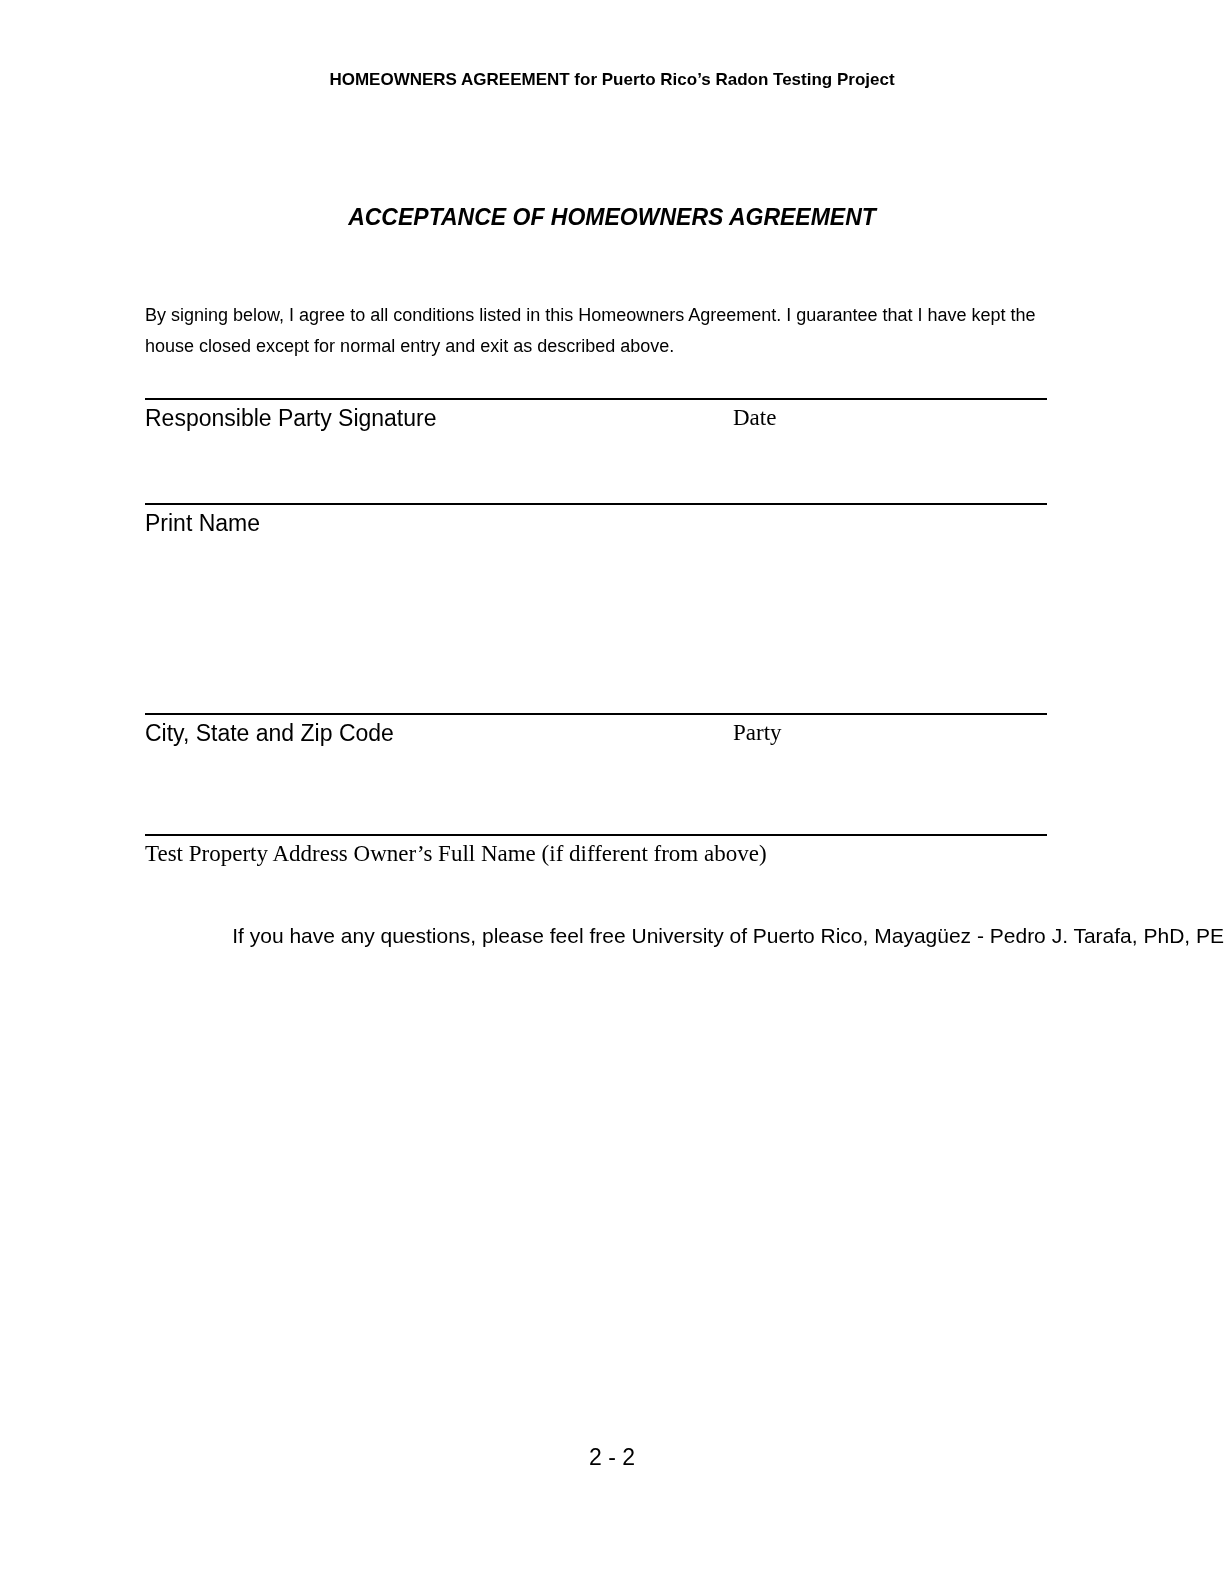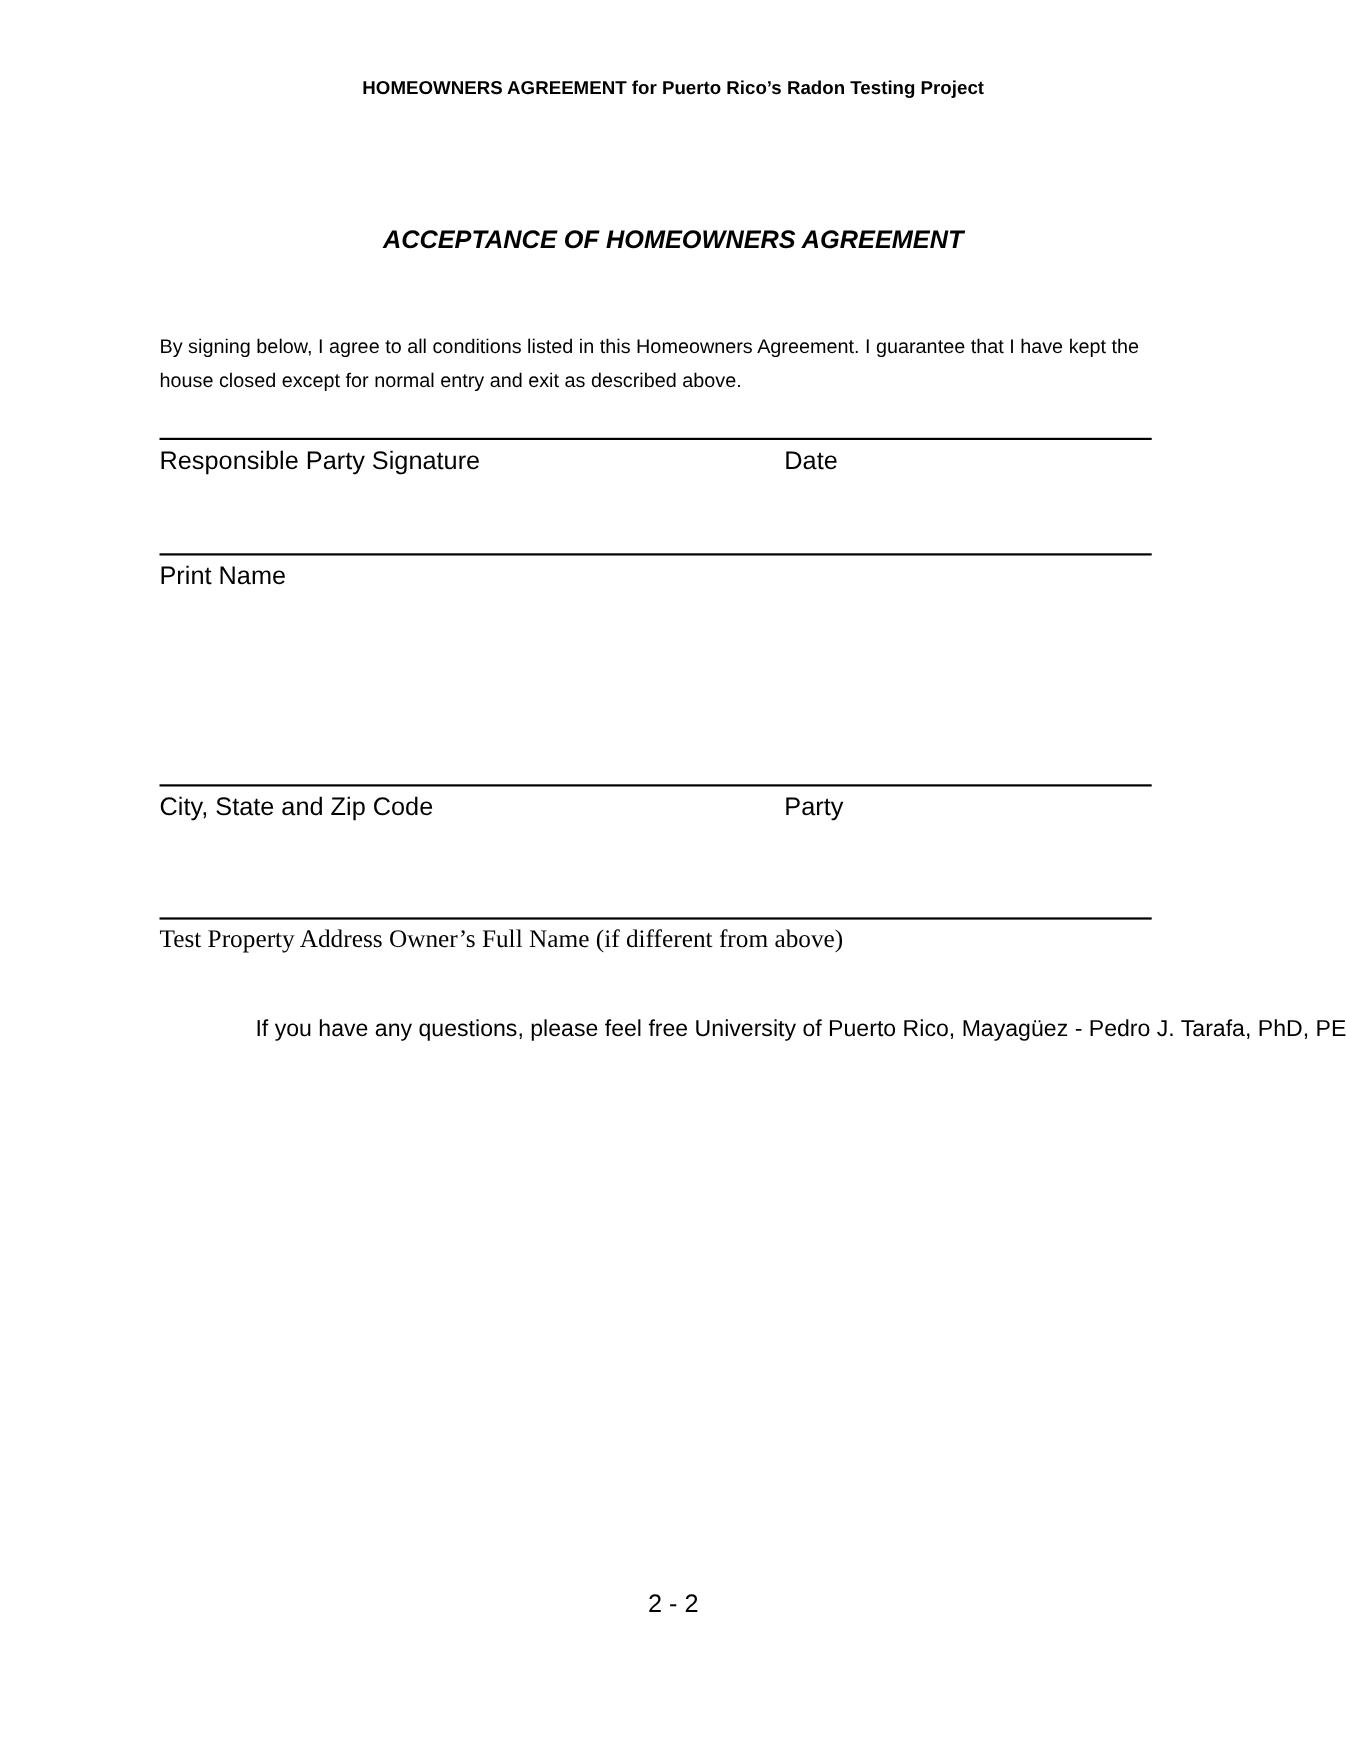--- a/index.html
+++ b/index.html
@@ -61,23 +61,24 @@
     font-size: 23px;
   }
   .label-left {
     position: absolute;
     left: 0;
     top: 5px;
     white-space: nowrap;
   }
   .label-right {
     position: absolute;
-    left: 568px;
+    left: 588px;
     top: 5px;
     white-space: nowrap;
+    font-family: Liberation Serif, serif;
   }
   .footer-note {
     position: absolute;
     top: 924px;
     left: 0;
     width: 100%;
     text-align: right;
     font-size: 21px;
   }
   .page-number {

